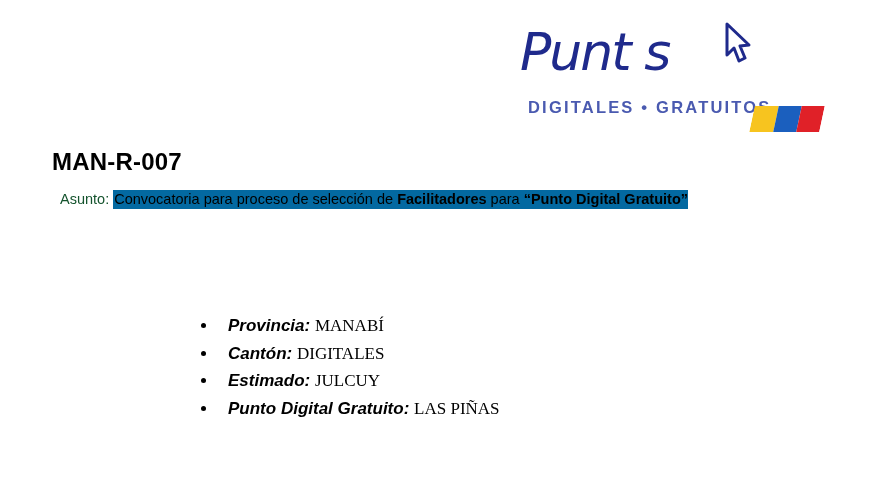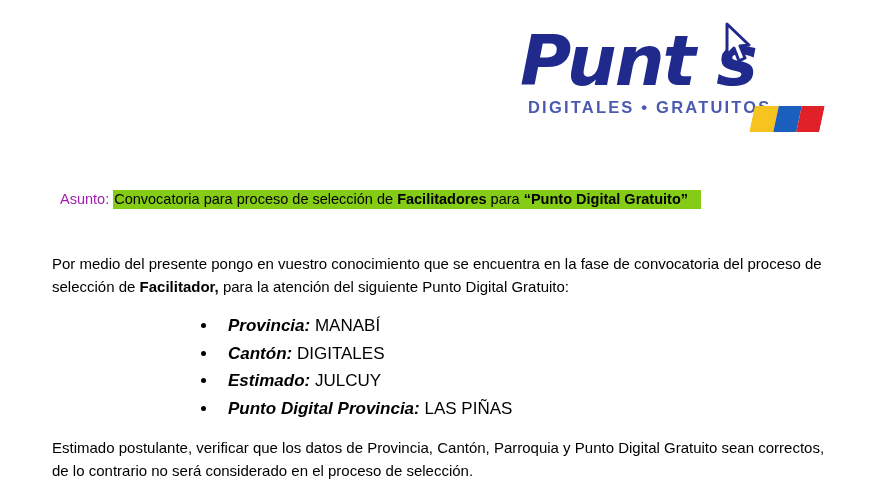--- a/index.html
+++ b/index.html
@@ -27,22 +27,22 @@
     top: 18px;
     left: 520px;
     width: 300px;
     height: 110px;
   }
   .logo-word {
     position: absolute;
     top: 8px;
     left: 0px;
     font-family: "DejaVu Sans", sans-serif;
-    font-size: 70px;
-    font-weight: bold;
+    font-size: 52px;
+    font-weight: normal;
     font-style: italic;
     letter-spacing: -2px;
     color: #1f2a8c;
     line-height: 1;
   }
   .logo-sub {
     position: absolute;
     top: 80px;
     left: 8px;
     font-family: "Liberation Sans", sans-serif;
@@ -84,24 +84,24 @@
     font-weight: bold;
     letter-spacing: 0.2px;
   }
   .subject-line {
     position: absolute;
     top: 191px;
     left: 60px;
     font-size: 14.5px;
     white-space: nowrap;
   }
-  .subject-label { color: #a21caf; }
+  .subject-label { color: #14532d; }
   .subject-hl {
-    background: #84cc16;
-    padding: 1px 13px 2px 1px;
+    background: #0369a1;
+    padding: 1px 0 2px 1px;
   }
   .subject-hl b { font-weight: bold; }
 
   .para {
     position: absolute;
     left: 52px;
     width: 790px;
     font-size: 15px;
     line-height: 1.55;
   }
@@ -121,20 +121,21 @@
   }
   .bullets li {
     padding-left: 10px;
   }
   .bullets li b {
     font-weight: bold;
     font-style: italic;
   }
   .bullets li .val {
     font-weight: normal;
+    font-family: Liberation Serif, serif;
   }
 </style>
 </head>
 <body>
 
 <div class="page">
 
   <div class="logo-block">
     <div class="logo-word">Punt s</div>
     <div class="logo-cursor">
@@ -143,42 +144,41 @@
       </svg>
     </div>
     <div class="logo-sub">DIGITALES • GRATUITOS</div>
     <div class="flag">
       <span class="s1"></span>
         <span class="s2"></span>
         <span class="s3"></span>
     </div>
   </div>
 
+  <div class="doc-title">MAN-R-007</div>
 
   <div class="subject-line">
     <span class="subject-label">Asunto:</span>
     <span class="subject-hl"><span>Convocatoria para proceso de selección de </span><b>Facilitadores</b><span> para </span><b>“Punto Digital Gratuito”</b></span>
   </div>
 
-  <div class="para para-1"><span>Por medio del presente pongo en vuestro conocimiento que se encuentra en la fase de convocatoria del proceso de selección de </span><b>Facilitador,</b><span> para la atención del siguiente Punto Digital Gratuito:</span></div>
 
   <ul class="bullets">
     <li>
       <b>Provincia:</b>
       <span class="val">MANABÍ</span>
     </li>
     <li>
       <b>Cantón:</b>
       <span class="val">DIGITALES</span>
     </li>
     <li>
       <b>Estimado:</b>
       <span class="val">JULCUY</span>
     </li>
     <li>
-      <b>Punto Digital Provincia:</b>
+      <b>Punto Digital Gratuito:</b>
       <span class="val">LAS PIÑAS</span>
     </li>
   </ul>
 
-  <div class="para para-2">Estimado postulante, verificar que los datos de Provincia, Cantón, Parroquia y Punto Digital Gratuito sean correctos, de lo contrario no será considerado en el proceso de selección.</div>
 
 </div>
 
 </body></html>

